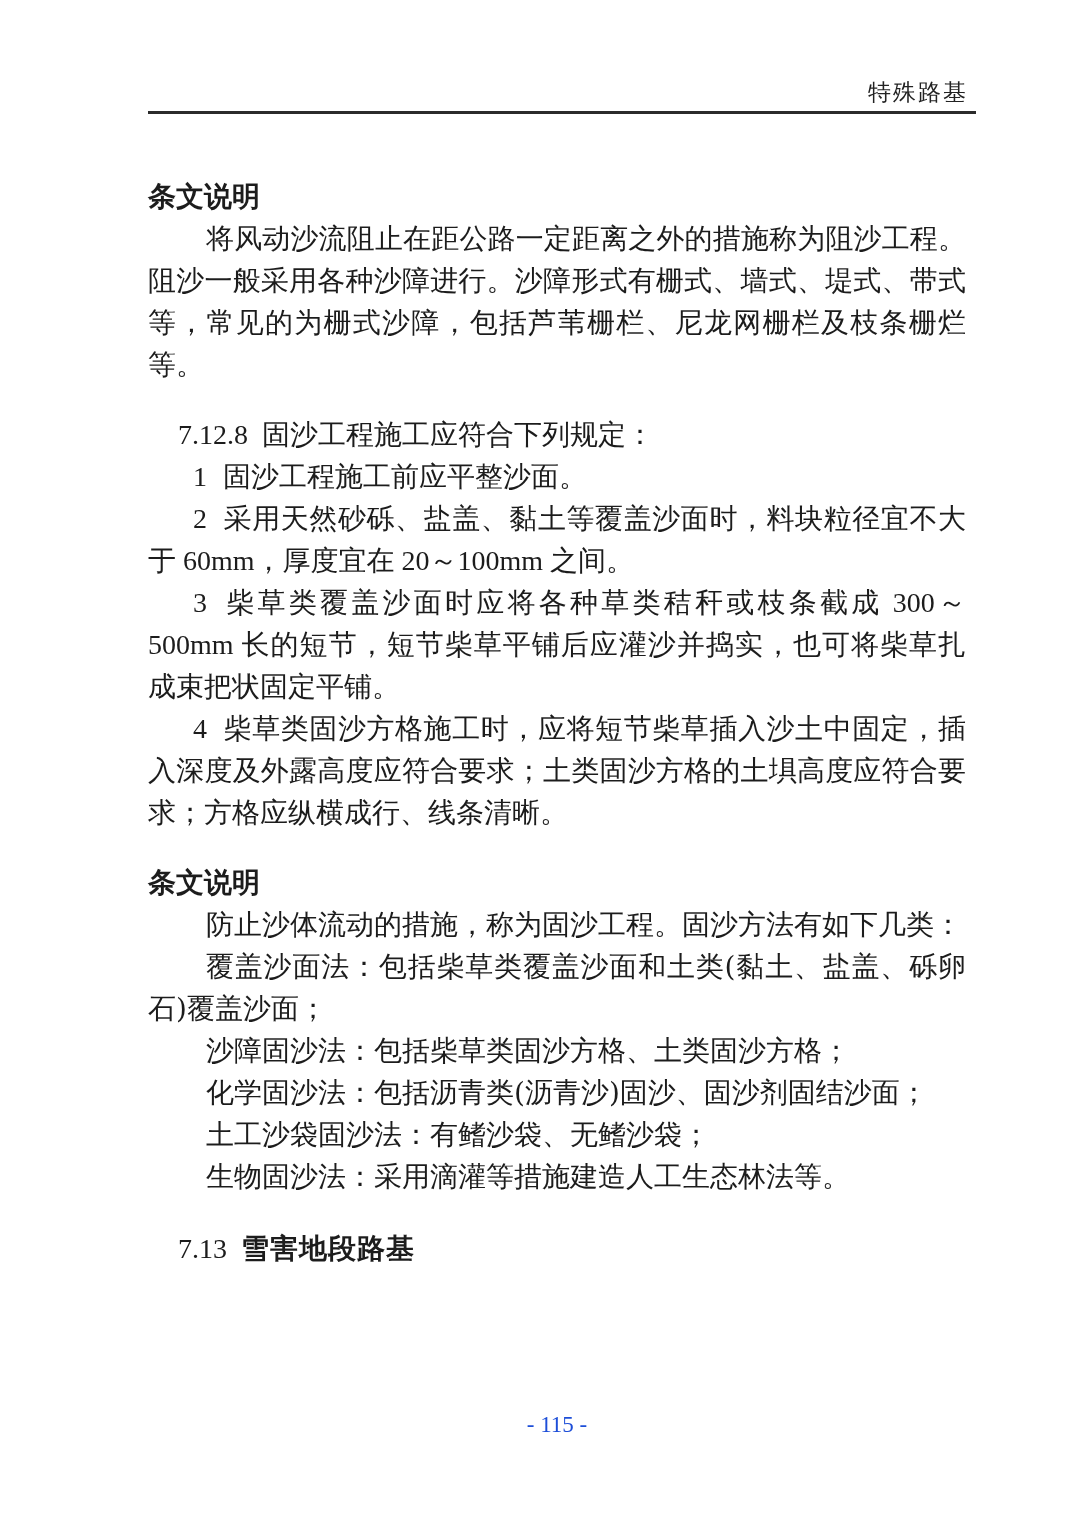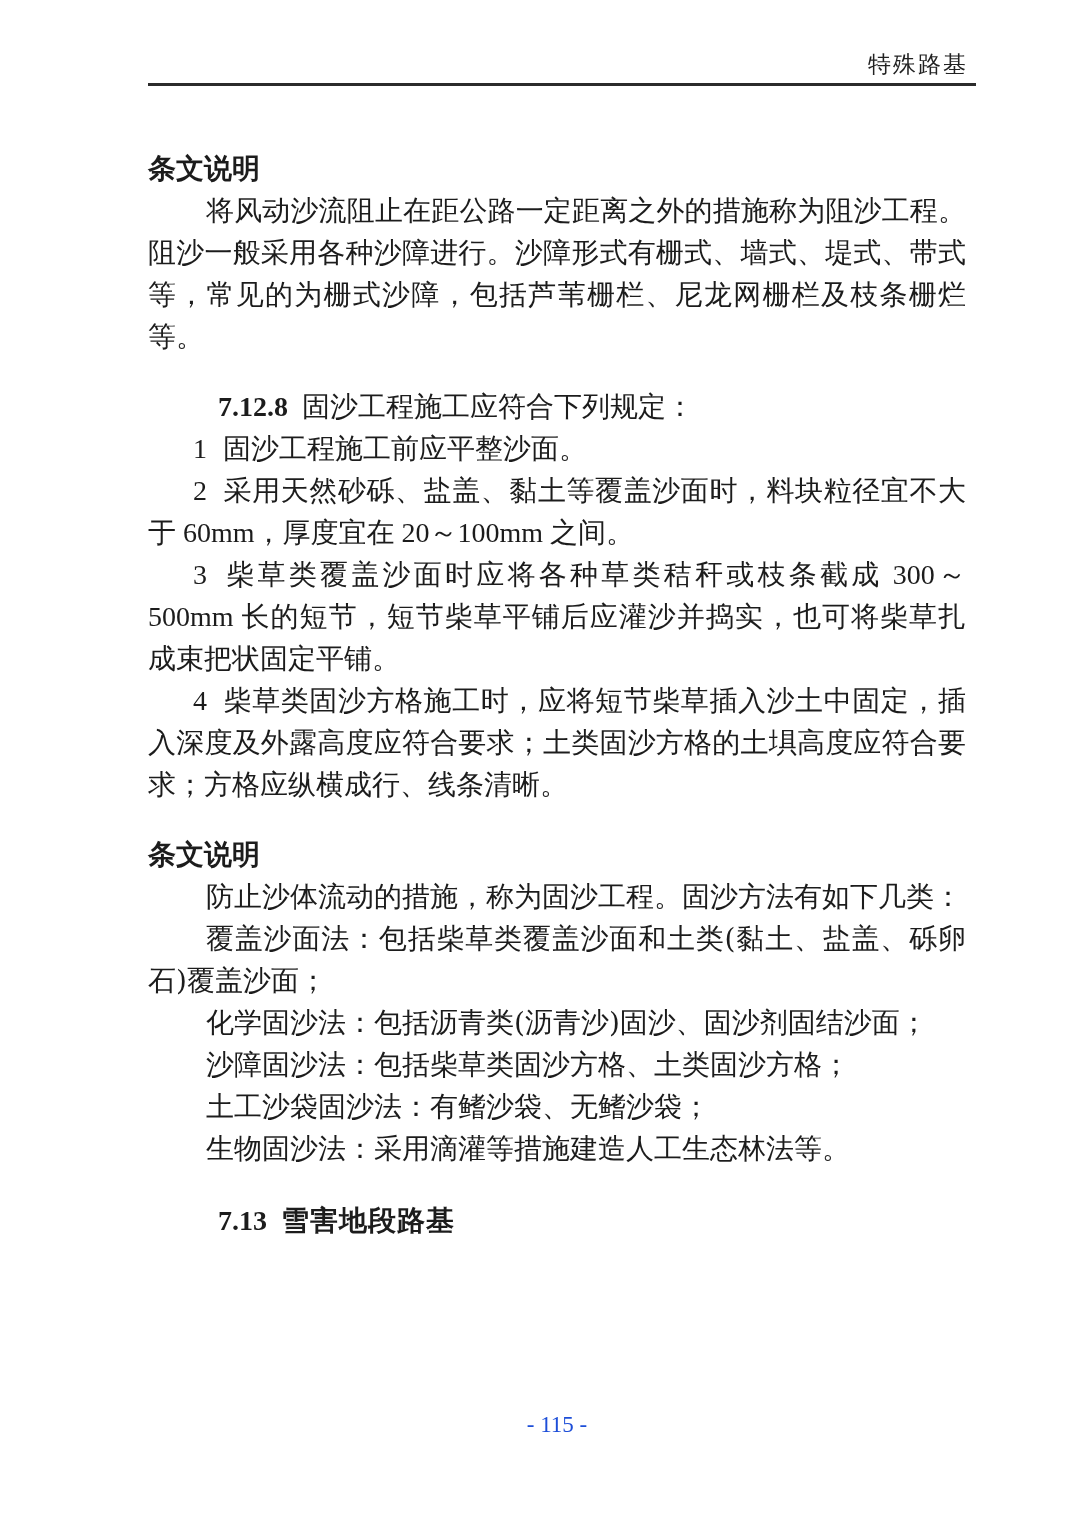--- a/index.html
+++ b/index.html
@@ -12,21 +12,21 @@
     width: 1074px;
     height: 1520px;
     background: #ffffff;
     color: #1c1c1c;
     font-family: "Liberation Serif", "DejaVu Serif", serif;
     overflow: hidden;
   }
   .running-head {
     margin-left: 148px;
     width: 820px;
-    padding-top: 52px;
+    padding-top: 80px;
     text-align: right;
     font-size: 23px;
     line-height: 26px;
     letter-spacing: 2px;
     color: #222222;
   }
   .head-rule {
     margin-left: 148px;
     width: 828px;
     height: 0;
@@ -66,23 +66,22 @@
   .mt {
     margin-top: 28px !important;
   }
   .mt2 {
     margin-top: 30px !important;
   }
   .item {
     text-indent: 45px;
   }
   .num {
-    font-weight: bold;
+    font-weight: normal;
     margin-right: 14px;
-    margin-left: 40px;
   }
   .inum {
     margin-right: 16px;
   }
   .section-heading {
     font-weight: bold;
     text-indent: 30px;
   }
   .section-heading .stext {
     font-family: "Liberation Sans", "DejaVu Sans", sans-serif;
@@ -122,22 +121,22 @@
 
     <p class="item"><span class="inum">3</span><span>柴草类覆盖沙面时应将各种草类秸秆或枝条截成 300～500mm 长的短节，短节柴草平铺后应灌沙并捣实，也可将柴草扎成束把状固定平铺。</span></p>
 
     <p class="item"><span class="inum">4</span><span>柴草类固沙方格施工时，应将短节柴草插入沙土中固定，插入深度及外露高度应符合要求；土类固沙方格的土埧高度应符合要求；方格应纵横成行、线条清晰。</span></p>
 
 
     <p class="label label2 kaiti">条文说明</p>
 
     <p class="kaiti para-indent">防止沙体流动的措施，称为固沙工程。固沙方法有如下几类：</p>
     <p class="kaiti para-indent">覆盖沙面法：包括柴草类覆盖沙面和土类(黏土、盐盖、砾卵石)覆盖沙面；</p>
+    <p class="kaiti para-indent">沙障固沙法：包括柴草类固沙方格、土类固沙方格；</p>
     <p class="kaiti para-indent">化学固沙法：包括沥青类(沥青沙)固沙、固沙剂固结沙面；</p>
-    <p class="kaiti para-indent">沙障固沙法：包括柴草类固沙方格、土类固沙方格；</p>
     <p class="kaiti para-indent">土工沙袋固沙法：有鳍沙袋、无鳍沙袋；</p>
     <p class="kaiti para-indent">生物固沙法：采用滴灌等措施建造人工生态林法等。</p>
 
 
     <p class="section-heading mt2"><span class="num">7.13</span><span class="stext">雪害地段路基</span></p>
 
   </div>
 
   <div class="page-number">- 115 -</div>
 

